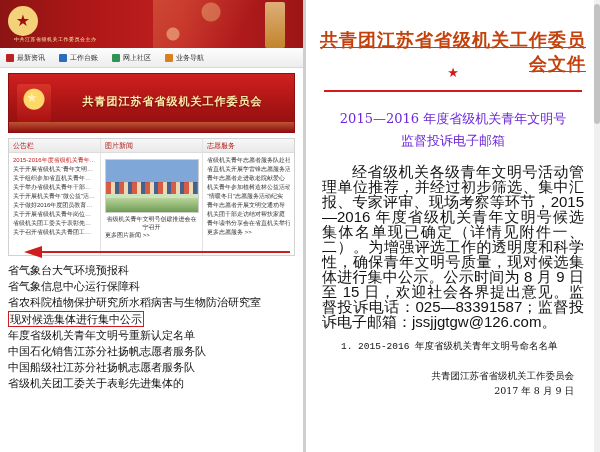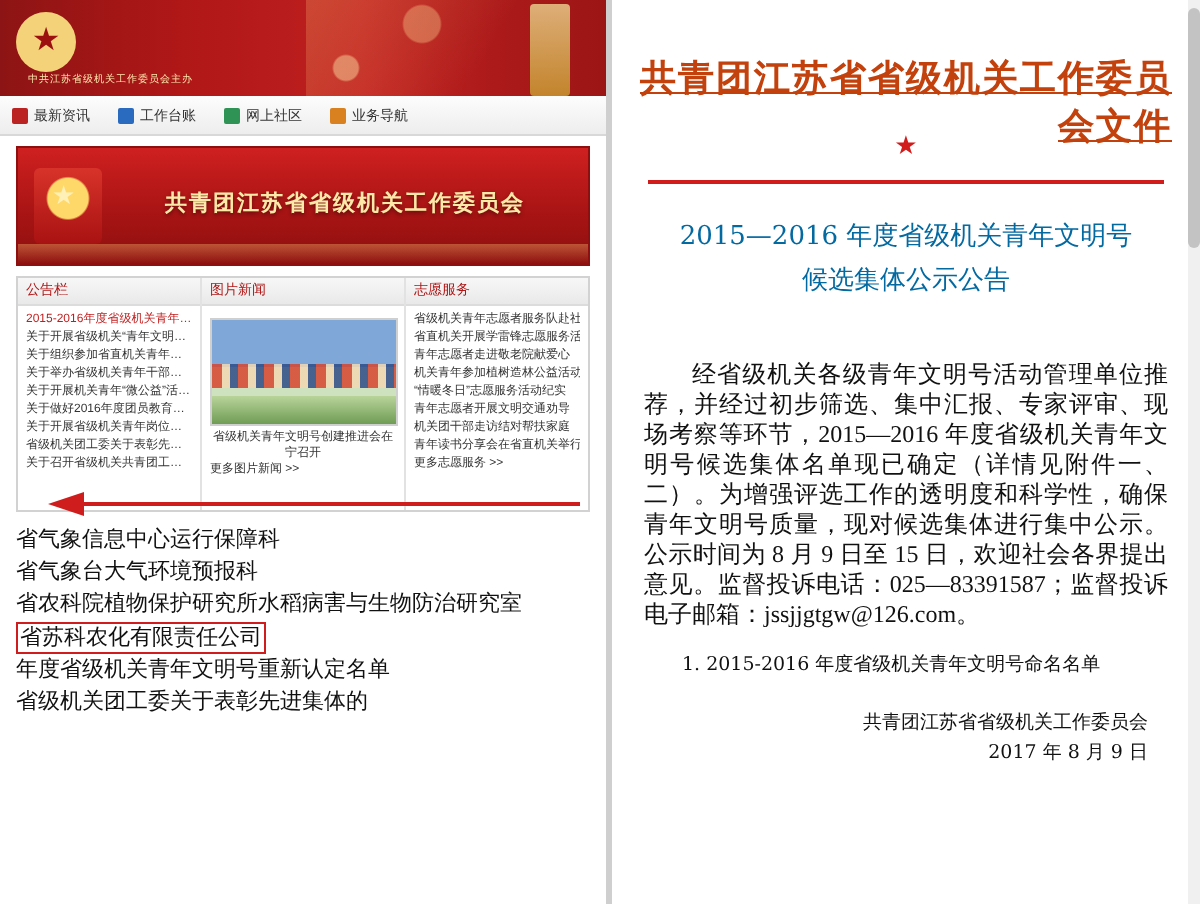--- a/index.html
+++ b/index.html
@@ -283,44 +283,44 @@
     top: 66px;
     color: #d21b1b;
     font-size: 13px;
     line-height: 1;
   }
   .doc-h1 {
     margin-top: 16px;
     text-align: center;
     font-family: "DejaVu Serif", serif;
     font-size: 13px;
-    color: #0369a1;
+    color: #6d28d9;
     line-height: 22px;
   }
   .doc-h1 .l2 { display: block; }
   .doc-body {
-    margin-top: 28px;
-    font-family: Liberation Serif, serif;
-    font-size: 12px;
+    margin-top: 12px;
+    font-family: Liberation Sans, sans-serif;
+    font-size: 15px;
     color: #111;
     line-height: 15px;
     text-align: justify;
     padding: 0 2px;
   }
   .doc-body p { margin: 0; }
   .doc-body p.indent { text-indent: 2em; }
   .doc-attach {
     margin-top: 10px;
     font-family: "DejaVu Serif", serif;
     font-size: 9.5px;
     color: #111;
     line-height: 15px;
     padding: 0 2px;
   }
-  .doc-attach .it { text-indent: 2em; }
+  .doc-attach .it { text-indent: 2em; font-family: Liberation Mono, monospace; }
   .doc-sign {
     margin-top: 14px;
     font-family: "DejaVu Serif", serif;
     font-size: 9.5px;
     color: #111;
     line-height: 15px;
     text-align: right;
     padding-right: 12px;
   }
   .scrollbar {
@@ -421,29 +421,31 @@
           <div class="vol-item">青年志愿者开展文明交通劝导</div>
           <div class="vol-item">机关团干部走访结对帮扶家庭</div>
           <div class="vol-item">青年读书分享会在省直机关举行</div>
           <div class="vol-item">更多志愿服务 &gt;&gt;</div>
         </div>
       </div>
 
     </div>
 
     <div class="list-area">
+      <div class="list-line">省气象台大气环境预报科</div>
       <div class="list-line">省气象信息中心运行保障科</div>
-      <div class="list-line">省气象台大气环境预报科</div>
       <div class="list-line">省农科院植物保护研究所水稻病害与生物防治研究室</div>
       <div class="list-line">
         <span class="highlight-wrap">
-          <span class="highlight-box">省苏科农化有限责任公司</span>
+          <span class="highlight-box">现对候选集体进行集中公示</span>
         </span>
       </div>
       <div class="list-line">年度省级机关青年文明号重新认定名单</div>
+      <div class="list-line">中国石化销售江苏分社扬帆志愿者服务队</div>
+      <div class="list-line">中国船级社江苏分社扬帆志愿者服务队</div>
       <div class="list-line">省级机关团工委关于表彰先进集体的</div>
     </div>
 
     <svg class="arrow" viewBox="0 0 298 14">
       <line x1="290" y1="7" x2="40" y2="7" stroke="#cf1d1d" stroke-width="2"></line>
       <polygon points="24,7 42,1 42,13" fill="#cf1d1d"></polygon>
     </svg>
 
   </div>
 
@@ -451,21 +453,21 @@
 
   <div class="right-pane">
     <div class="doc">
 
       <div class="doc-title">共青团江苏省省级机关工作委员会文件</div>
       <div class="doc-star">★</div>
       <div class="doc-rule"></div>
 
       <div class="doc-h1">
         <span>2015—2016 年度省级机关青年文明号</span>
-        <span class="l2">候选集体公示公告</span>
+        <span class="l2">监督投诉电子邮箱</span>
       </div>
 
       <div class="doc-body">
         <p class="indent">经省级机关各级青年文明号活动管理单位推荐，并经过初步筛选、集中汇报、专家评审、现场考察等环节，2015—2016 年度省级机关青年文明号候选集体名单现已确定（详情见附件一、二）。为增强评选工作的透明度和科学性，确保青年文明号质量，现对候选集体进行集中公示。公示时间为 8 月 9 日至 15 日，欢迎社会各界提出意见。监督投诉电话：025—83391587；监督投诉电子邮箱：jssjjgtgw@126.com。</p>
       </div>
 
       <div class="doc-attach">
         <div class="it">1. 2015-2016 年度省级机关青年文明号命名名单</div>
       </div>
 

